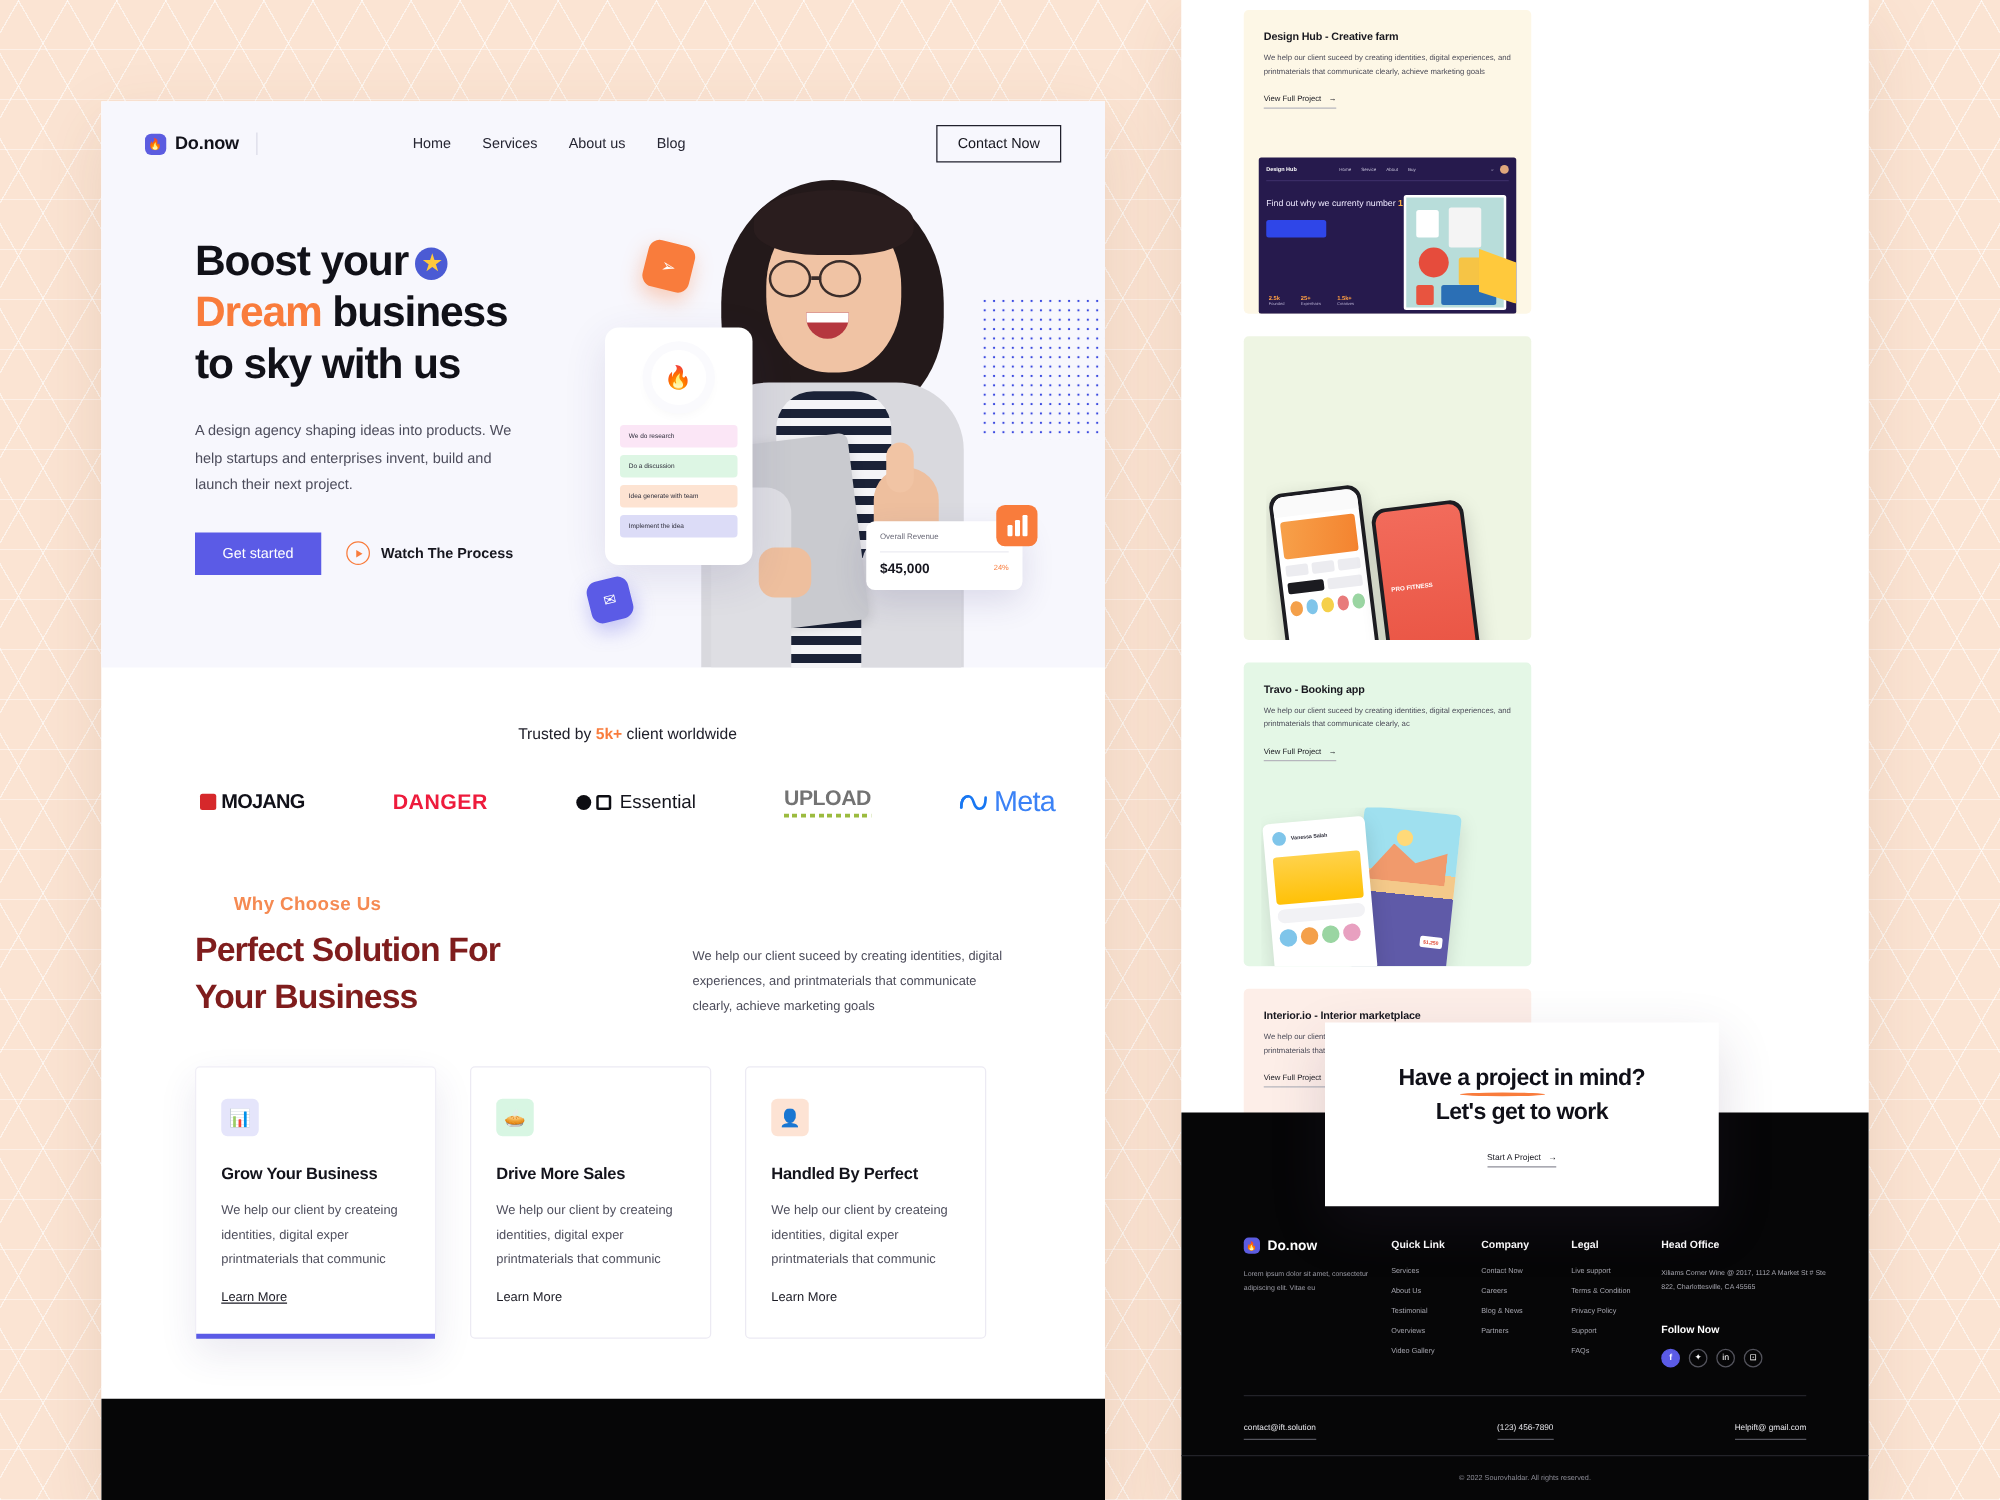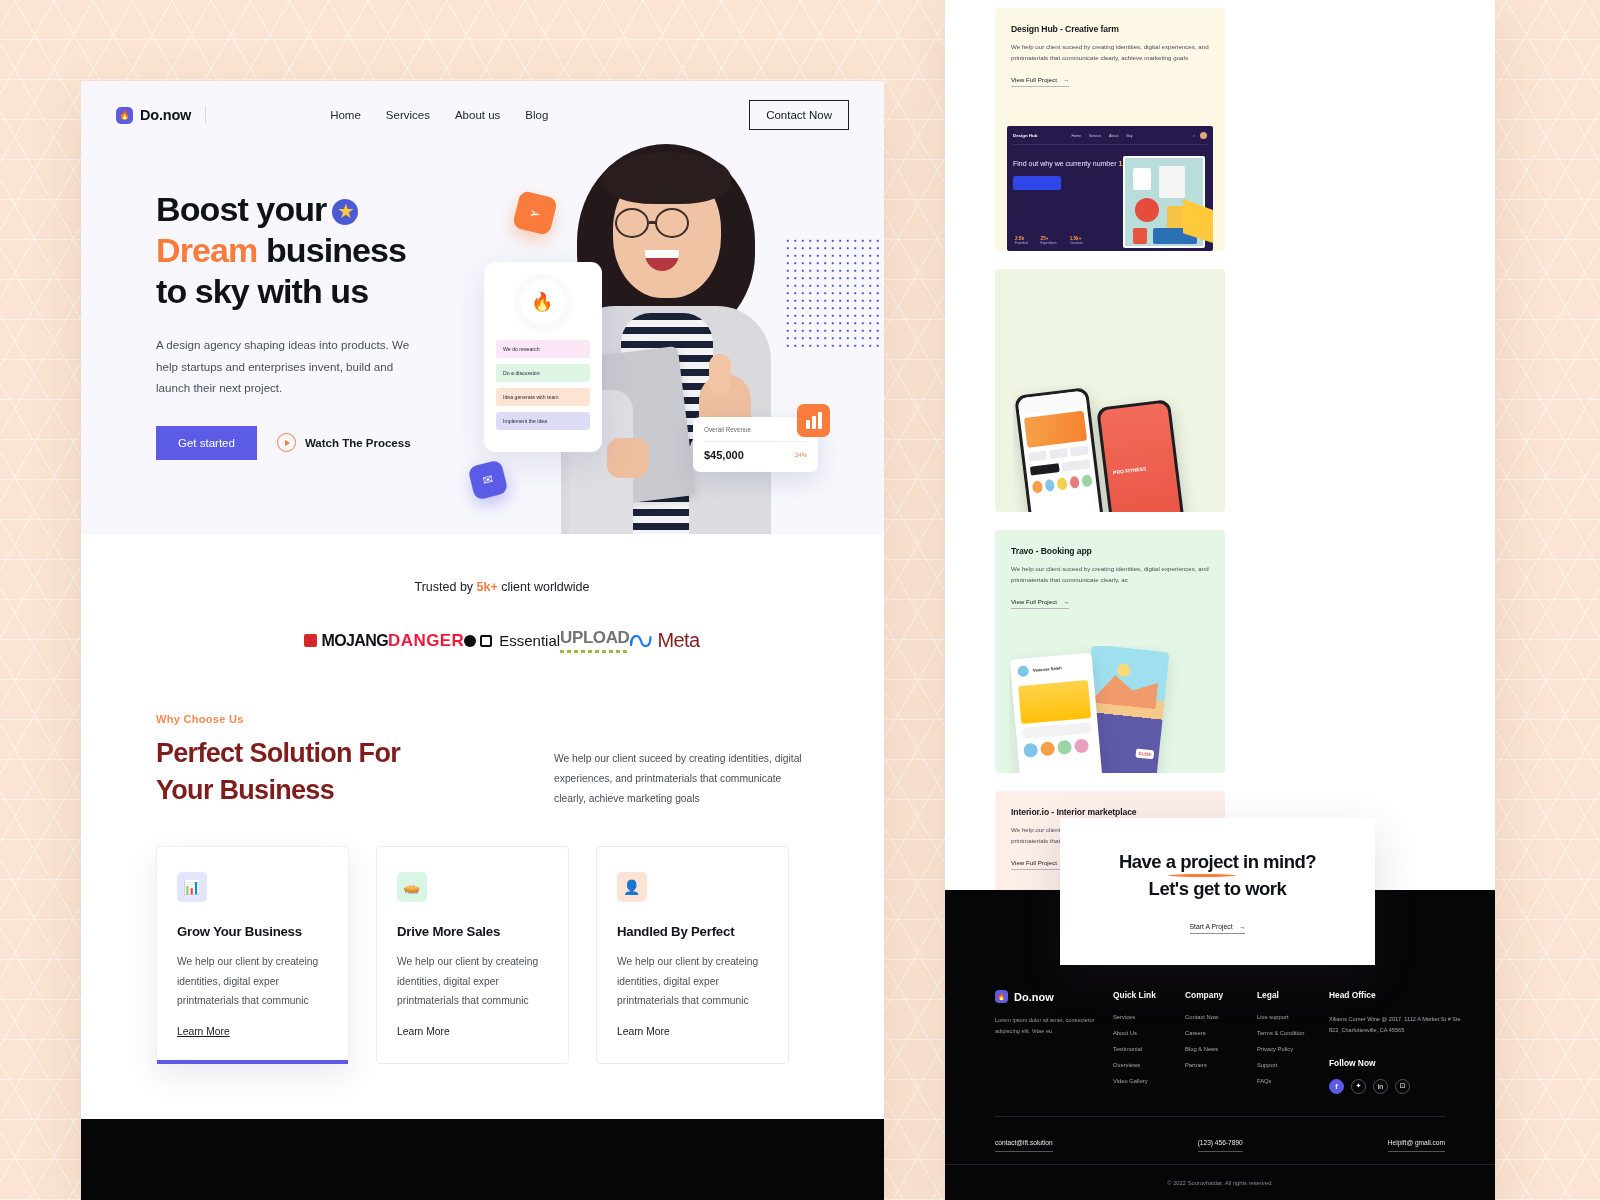--- a/index.html
+++ b/index.html
@@ -136,34 +136,34 @@
   }
   .tag-purple{
     position:absolute;left:390px;top:382px;width:34px;height:34px;border-radius:9px;background:#5b5be6;
     transform:rotate(-14deg);display:flex;align-items:center;justify-content:center;color:#fff;font-size:12px;
     box-shadow:0 7px 16px rgba(91,91,230,.35);
   }
   
   .trusted{ text-align:center; padding:46px 0 0;margin-left:39px; }
   .trusted-line{ font-size:12.5px;color:#20202b;}
   .trusted-line b{color:#f97c3c;}
-  .logos{ display:flex; justify-content:center; padding:34px 40px 0; align-items:center;}
+  .logos{ display:flex; justify-content:space-between; padding:34px 40px 0; align-items:center;}
   .logo{ display:flex; align-items:center; gap:4px; }
   .lg-mojang-sq{width:13px;height:13px;background:#d6282b;border-radius:2px;}
   .lg-mojang-tx{font-size:16px;font-weight:bold;color:#101018;letter-spacing:-.6px;}
   .lg-danger{font-size:17px;font-weight:bold;color:#ee1b3c;letter-spacing:.4px;}
   .lg-ess-dot{width:12px;height:12px;border-radius:50%;background:#0d0d12;}
   .lg-ess-sq{width:12px;height:12px;border:2px solid #0d0d12;border-radius:2px;}
   .lg-ess-tx{font-size:15px;color:#14141c;margin-left:3px;}
   .lg-upload{font-size:17px;font-weight:bold;color:#737373;letter-spacing:-.4px;}
   .lg-upload-bar{height:3px;margin-top:2px;background:repeating-linear-gradient(90deg,#9cbb3f 0 4px,transparent 4px 7px);}
-  .lg-meta-tx{font-size:20px;color:#7f1d1d;letter-spacing:-.6px;}
+  .lg-meta-tx{font-size:23px;color:#3b82f6;letter-spacing:-.6px;}
   
   .why{ padding:60px 75px 0; }
-  .eyebrow{ font-size:11px; color:#f58a52; font-weight:bold; letter-spacing:.3px;}
+  .eyebrow{ font-size:15px; color:#f58a52; font-weight:bold; letter-spacing:.3px;margin-left:31px;}
   .why-flex{ display:flex; margin-top:10px;}
   h2.why-title{ font-size:27px;line-height:1.37;font-weight:bold;color:#7f1d1d;letter-spacing:-.7px;max-width:300px;}
   .why-desc{ margin-left:auto;width:255px;font-size:10.3px;line-height:1.95;color:#4c4c5a;padding-top:14px;}
   .cards{ display:flex; gap:27px; padding:37px 75px 0;}
   .card{
     width:193px;background:#fff;border:1px solid #eceaf3;border-radius:4px;padding:25px 20px 24px;position:relative;
   }
   .card.active{ box-shadow:0 12px 30px rgba(60,50,120,.10); border-color:#f0eef6;}
   .card.active::after{content:"";position:absolute;left:0;right:0;bottom:-1px;height:4px;background:#5b5be6;}
   .card-ico{ width:30px;height:30px;border-radius:5px;display:flex;align-items:center;justify-content:center;font-size:14px;}

